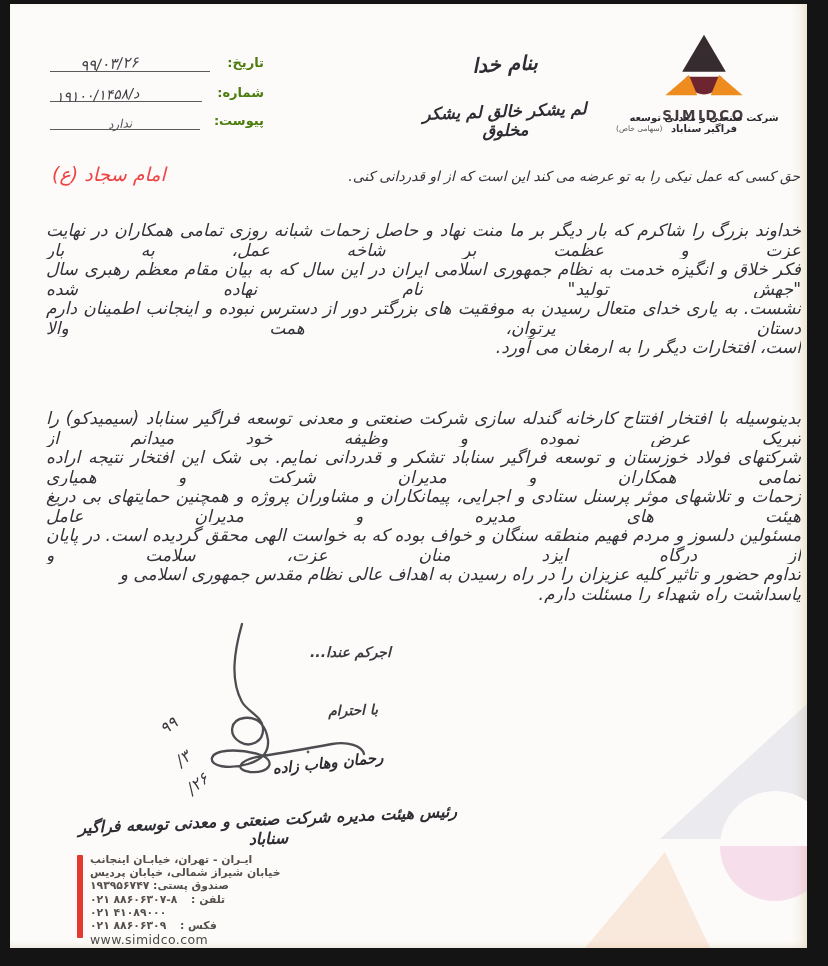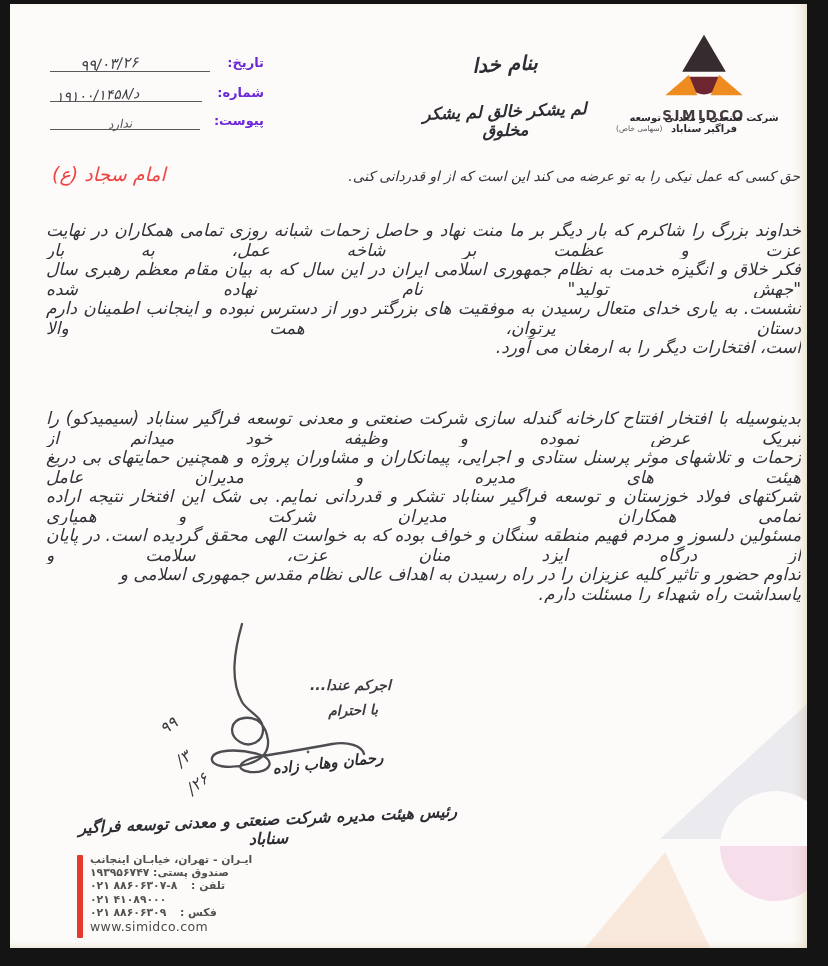--- a/index.html
+++ b/index.html
@@ -13,21 +13,21 @@
     background:#fcfbf9; overflow:hidden;
     box-shadow: inset -10px 0 14px -8px #e4d6bd, inset 0 -6px 10px -6px #e9e2d2;
   }
   .abs { position:absolute; }
   .fa { direction:rtl; unicode-bidi:embed; }
   .hand { font-style:italic; color:#3b3b40; }
   .num { direction:ltr; unicode-bidi:embed; display:inline-block; }
 
   
   .meta-row { position:absolute; left:40px; width:214px; height:27px; }
-  .meta-label { position:absolute; right:0; top:7px; font-size:13px; font-weight:bold; color:#6d28d9; direction:rtl; }
+  .meta-label { position:absolute; right:0; top:7px; font-size:13px; font-weight:bold; color:#4d7c0f; direction:rtl; }
   .meta-line { position:absolute; left:0; bottom:3px; border-bottom:1.3px solid #5a5a5a; }
   .meta-value { position:absolute; bottom:2px; font-style:italic; color:#3f3f45; }
 
   
   .bismillah { left:420px; top:48px; width:150px; text-align:center;
     font-size:20px; font-weight:bold; font-style:italic; color:#2d2d33; transform:rotate(-3deg); }
   .callig { left:393px; top:98px; width:204px; text-align:center;
     font-size:16.5px; font-weight:bold; font-style:italic; color:#2d2d33; transform:rotate(-2deg); }
 
   
@@ -47,21 +47,21 @@
 
   
   .para { left:36px; width:755px; }
   .para .bline {
     direction:rtl; height:39px; overflow:hidden;
     font-size:17px; font-style:italic; color:#323238;
     text-align:justify; text-align-last:justify;
   }
   .para .bline.short { text-align:right; text-align-last:right; }
 
-  .closing { left:300px; top:640px; font-size:14px; font-weight:bold;margin-top:33px; }
+  .closing { left:300px; top:640px; font-size:14px; font-weight:bold; }
   .regards { left:318px; top:698px; font-size:14px; font-weight:bold; transform:rotate(-2deg); }
 
   .sig-name { left:258px; top:750px; width:120px; font-size:15px; font-weight:bold;
     font-style:italic; color:#2b2b30; transform:rotate(-6deg); text-align:center; }
   .sig-title { left:55px; top:806px; width:406px; text-align:center;
     font-size:16px; font-weight:bold; font-style:italic; color:#2d2d33; transform:rotate(-2.5deg); }
   .sig-date { font-size:16px; font-style:italic; color:#3a3a40; }
 
   
   .red-bar { left:67px; top:851px; width:5.5px; height:83px; border-radius:1px; }
@@ -121,22 +121,22 @@
 
     <div class="abs para" style="top:216px;">
       <div class="bline">خداوند بزرگ را شاکرم که بار دیگر بر ما منت نهاد و حاصل زحمات شبانه روزی تمامی همکاران در نهایت عزت و عظمت بر شاخه عمل، به بار</div>
       <div class="bline">فکر خلاق و انگیزه خدمت به نظام جمهوری اسلامی ایران در این سال که به بیان مقام معظم رهبری سال "جهش تولید" نام نهاده شده</div>
       <div class="bline">نشست. به یاری خدای متعال رسیدن به موفقیت های بزرگتر دور از دسترس نبوده و اینجانب اطمینان دارم دستان پرتوان، همت والا</div>
       <div class="bline short">است، افتخارات دیگر را به ارمغان می آورد.</div>
     </div>
 
     <div class="abs para" style="top:404px;">
       <div class="bline">بدینوسیله با افتخار افتتاح کارخانه گندله سازی شرکت صنعتی و معدنی توسعه فراگیر سناباد (سیمیدکو) را تبریک عرض نموده و وظیفه خود میدانم از</div>
+      <div class="bline">شرکتهای فولاد خوزستان و توسعه فراگیر سناباد تشکر و قدردانی نمایم. بی شک این افتخار نتیجه اراده تمامی همکاران و مدیران شرکت و همیاری</div>
       <div class="bline">زحمات و تلاشهای موثر پرسنل ستادی و اجرایی، پیمانکاران و مشاوران پروژه و همچنین حمایتهای بی دریغ هیئت های مدیره و مدیران عامل</div>
-      <div class="bline">شرکتهای فولاد خوزستان و توسعه فراگیر سناباد تشکر و قدردانی نمایم. بی شک این افتخار نتیجه اراده تمامی همکاران و مدیران شرکت و همیاری</div>
       <div class="bline">مسئولین دلسوز و مردم فهیم منطقه سنگان و خواف بوده که به خواست الهی محقق گردیده است. در پایان از درگاه ایزد منان عزت، سلامت و</div>
       <div class="bline short">تداوم حضور و تاثیر کلیه عزیزان را در راه رسیدن به اهداف عالی نظام مقدس جمهوری اسلامی و پاسداشت راه شهداء را مسئلت دارم.</div>
     </div>
 
     <div class="abs hand closing fa">اجرکم عندا...</div>
     <div class="abs hand regards fa">با احترام</div>
 
     <svg class="abs" style="left:180px; top:600px;" width="220" height="180" viewBox="0 0 220 180">
       <path d="M52 20 C44 48 40 76 52 98 C58 108 72 112 73 124 C74 138 60 144 50 138
                C38 131 40 116 54 114 C68 112 76 122 78 136 C79 148 72 156 58 160
@@ -148,20 +148,21 @@
     <span class="abs sig-date num" style="left:150px; top:712px; transform:rotate(-35deg);">۹۹</span>
     <span class="abs sig-date num" style="left:166px; top:745px; transform:rotate(-40deg);">/۳</span>
     <span class="abs sig-date num" style="left:176px; top:770px; transform:rotate(-40deg);">/۲۶</span>
 
     <div class="abs sig-name fa">رحمان وهاب زاده</div>
     <div class="abs sig-title fa">رئیس هیئت مدیره شرکت صنعتی و معدنی توسعه فراگیر سناباد</div>
 
     <div class="abs red-bar" style="background:#e6392e;"></div>
     <div class="abs contact">
       <div class="row">ایـران - تهران، خیابـان اینجانب</div>
+      <div class="row">خیابان شیراز شمالی، خیابان پردیس</div>
       <div class="row">صندوق پستی: ۱۹۳۹۵۶۷۴۷</div>
       <div class="row">
         <span class="lbl">تلفن :</span>
         <span class="num">۰۲۱ ۸۸۶۰۶۳۰۷-۸</span>
       </div>
       <div class="row">
         <span class="num">۰۲۱ ۴۱۰۸۹۰۰۰</span>
       </div>
       <div class="row">
         <span class="lbl">فکس :</span>

